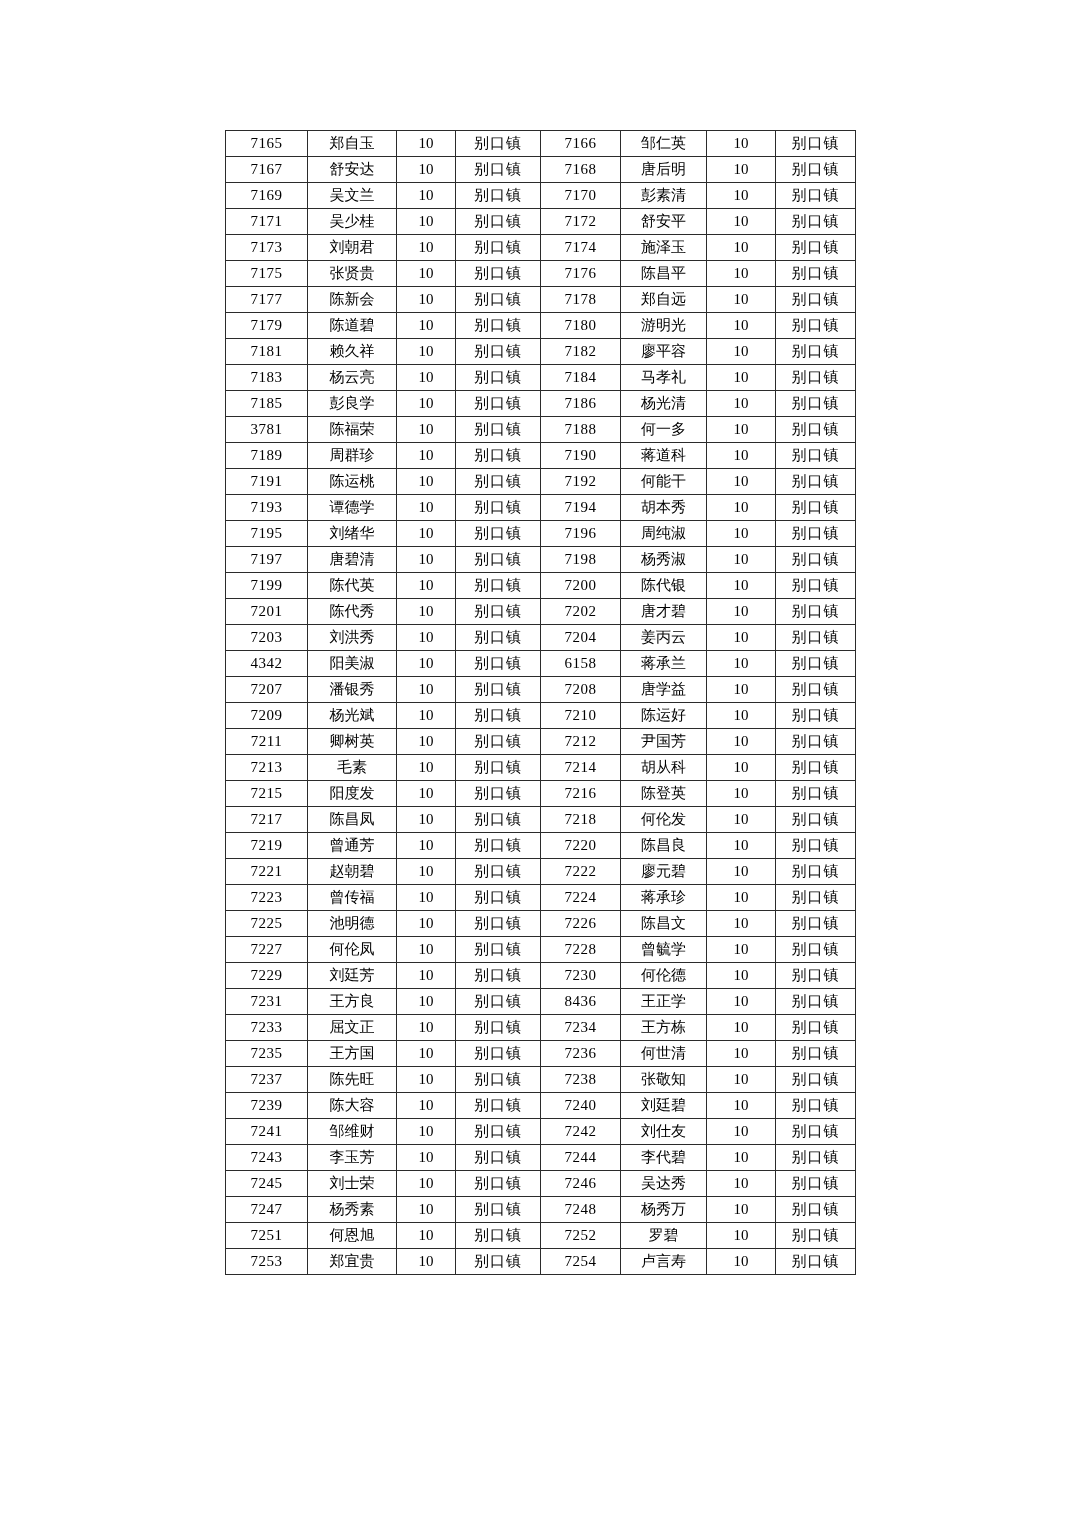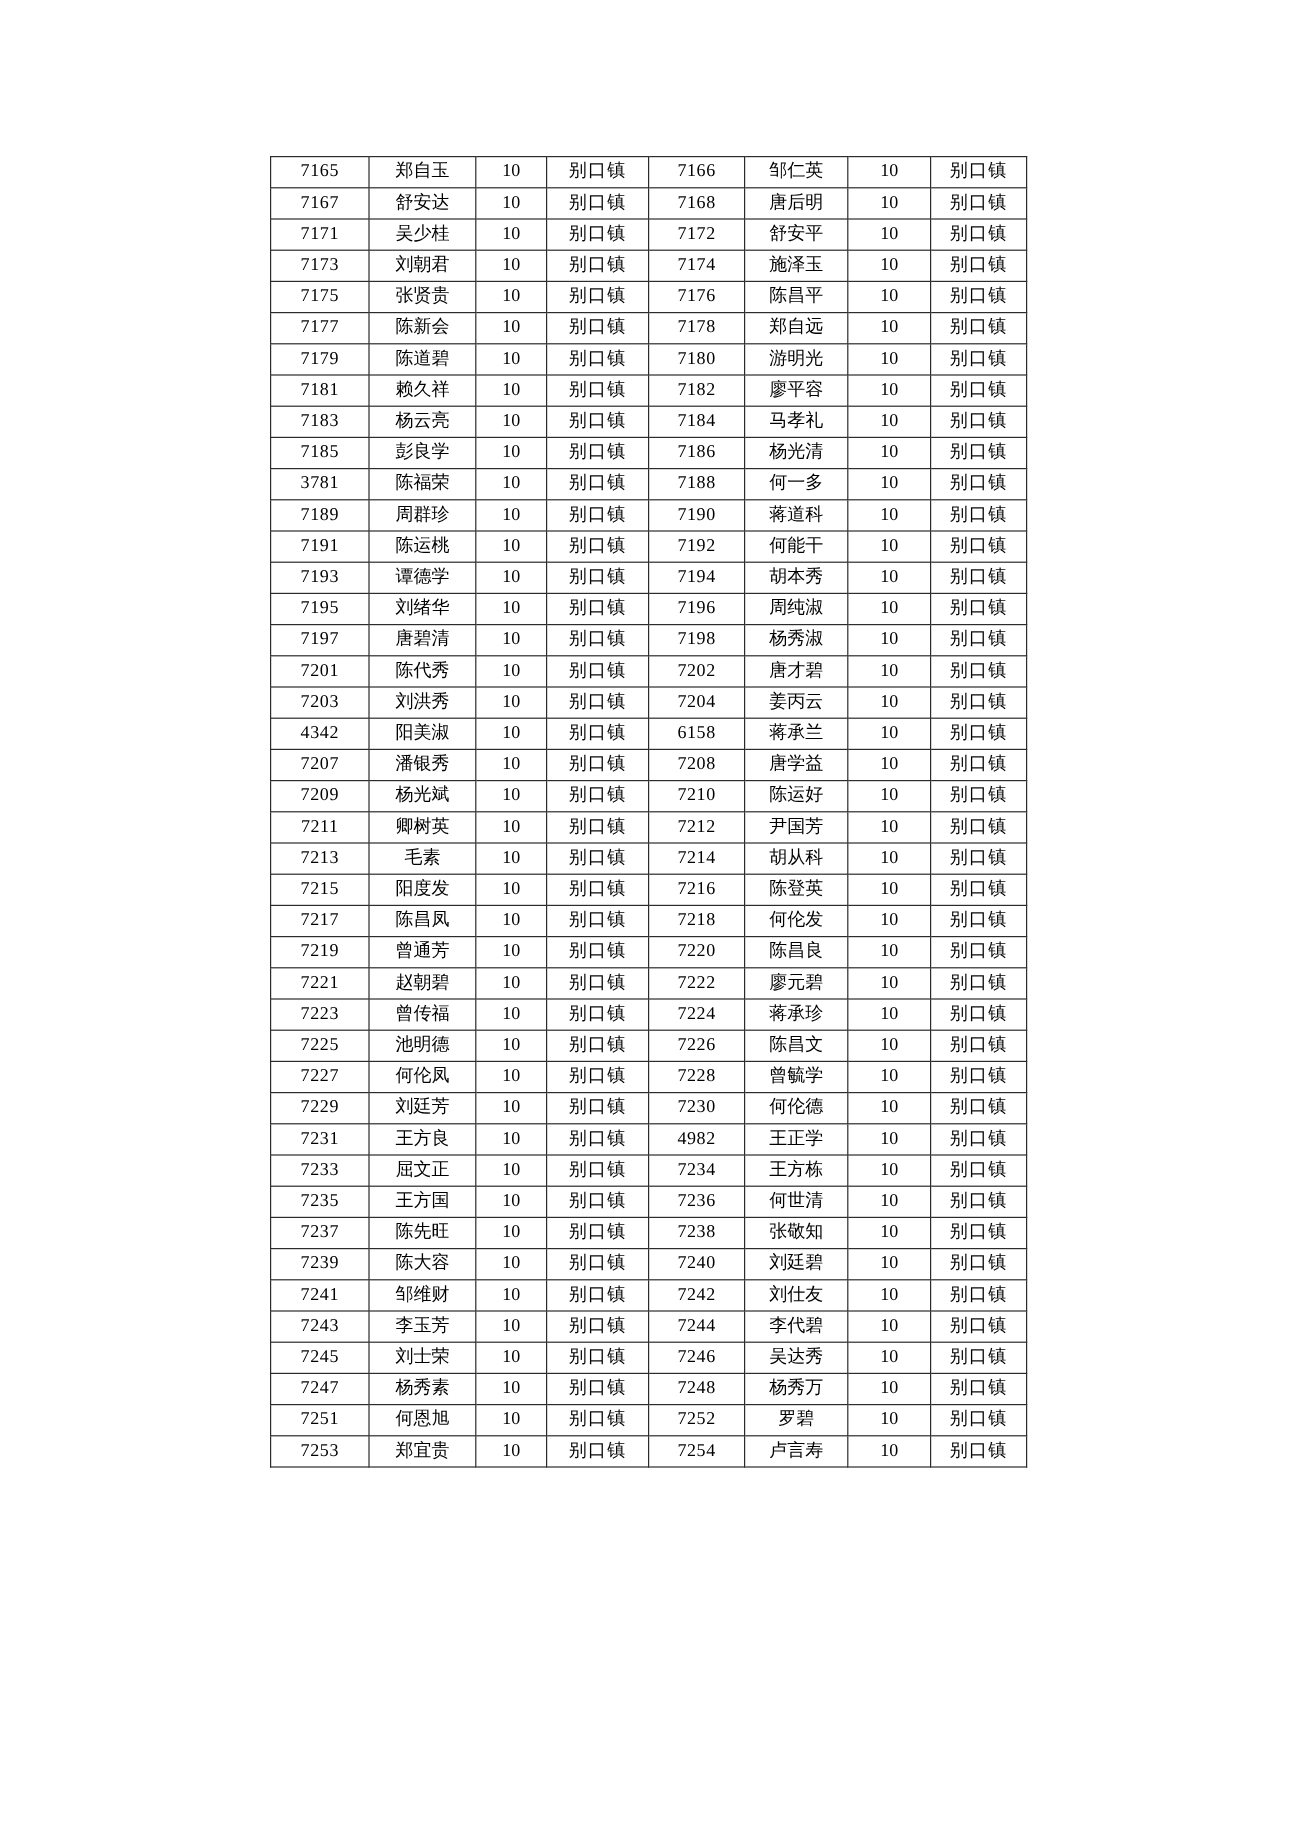--- a/index.html
+++ b/index.html
@@ -80,20 +80,30 @@
           <td class="serial-col">7167</td>
           <td class="name-col">舒安达</td>
           <td class="amount-col">10</td>
           <td class="town-col">别口镇</td>
           <td class="serial-col">7168</td>
           <td class="name-col">唐后明</td>
           <td class="amount-col">10</td>
           <td class="town-col">别口镇</td>
         </tr>
         <tr>
+          <td class="serial-col">7169</td>
+          <td class="name-col">吴文兰</td>
+          <td class="amount-col">10</td>
+          <td class="town-col">别口镇</td>
+          <td class="serial-col">7170</td>
+          <td class="name-col">彭素清</td>
+          <td class="amount-col">10</td>
+          <td class="town-col">别口镇</td>
+        </tr>
+        <tr>
           <td class="serial-col">7171</td>
           <td class="name-col">吴少桂</td>
           <td class="amount-col">10</td>
           <td class="town-col">别口镇</td>
           <td class="serial-col">7172</td>
           <td class="name-col">舒安平</td>
           <td class="amount-col">10</td>
           <td class="town-col">别口镇</td>
         </tr>
         <tr>
@@ -220,20 +230,30 @@
           <td class="serial-col">7197</td>
           <td class="name-col">唐碧清</td>
           <td class="amount-col">10</td>
           <td class="town-col">别口镇</td>
           <td class="serial-col">7198</td>
           <td class="name-col">杨秀淑</td>
           <td class="amount-col">10</td>
           <td class="town-col">别口镇</td>
         </tr>
         <tr>
+          <td class="serial-col">7199</td>
+          <td class="name-col">陈代英</td>
+          <td class="amount-col">10</td>
+          <td class="town-col">别口镇</td>
+          <td class="serial-col">7200</td>
+          <td class="name-col">陈代银</td>
+          <td class="amount-col">10</td>
+          <td class="town-col">别口镇</td>
+        </tr>
+        <tr>
           <td class="serial-col">7201</td>
           <td class="name-col">陈代秀</td>
           <td class="amount-col">10</td>
           <td class="town-col">别口镇</td>
           <td class="serial-col">7202</td>
           <td class="name-col">唐才碧</td>
           <td class="amount-col">10</td>
           <td class="town-col">别口镇</td>
         </tr>
         <tr>
@@ -374,21 +394,21 @@
           <td class="serial-col">7230</td>
           <td class="name-col">何伦德</td>
           <td class="amount-col">10</td>
           <td class="town-col">别口镇</td>
         </tr>
         <tr>
           <td class="serial-col">7231</td>
           <td class="name-col">王方良</td>
           <td class="amount-col">10</td>
           <td class="town-col">别口镇</td>
-          <td class="serial-col">4982</td>
+          <td class="serial-col">8436</td>
           <td class="name-col">王正学</td>
           <td class="amount-col">10</td>
           <td class="town-col">别口镇</td>
         </tr>
         <tr>
           <td class="serial-col">7233</td>
           <td class="name-col">屈文正</td>
           <td class="amount-col">10</td>
           <td class="town-col">别口镇</td>
           <td class="serial-col">7234</td>

